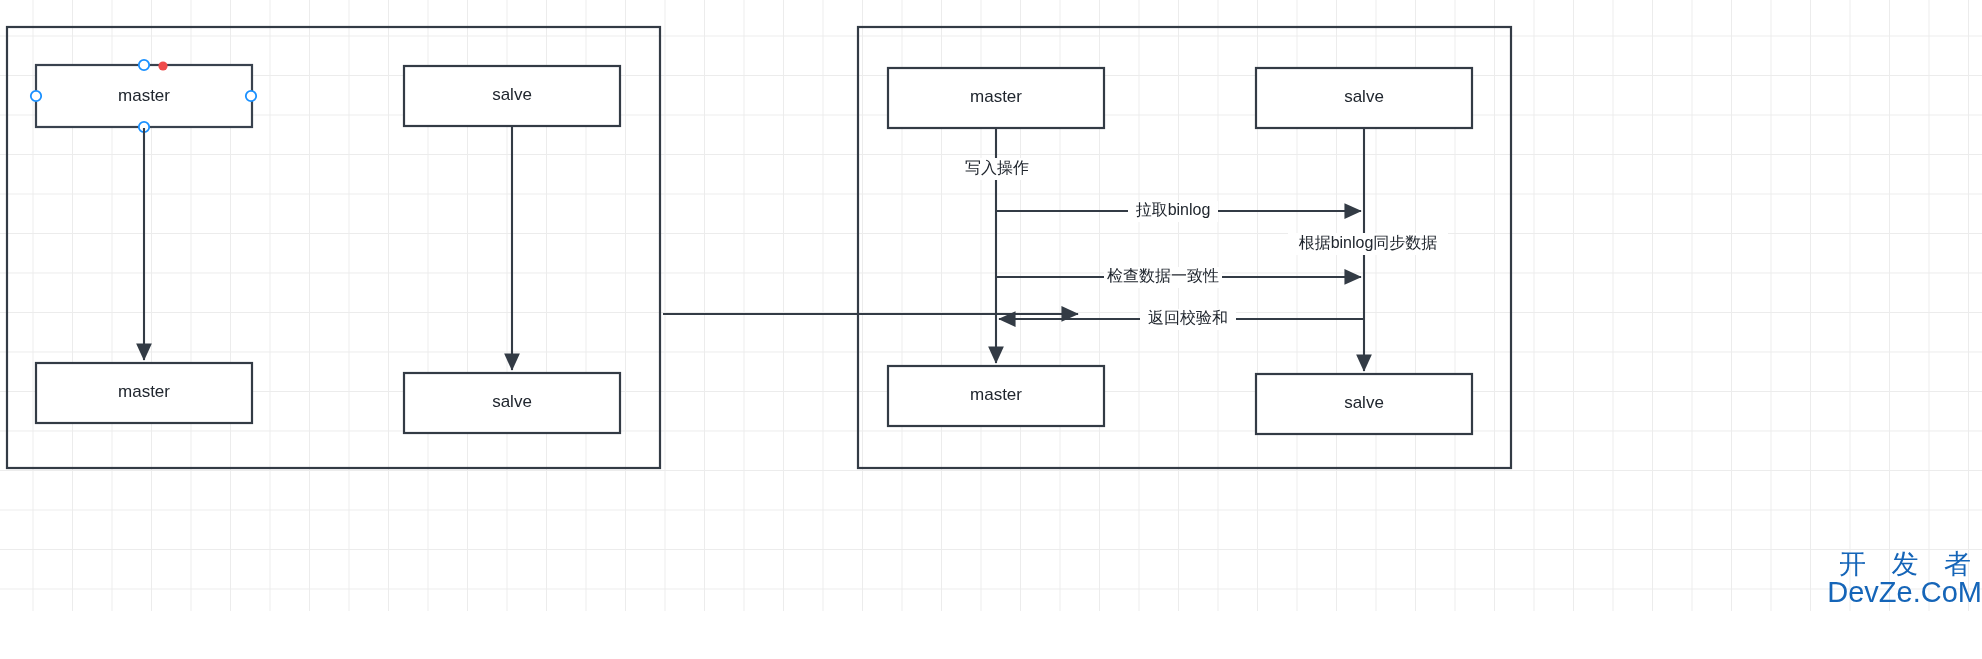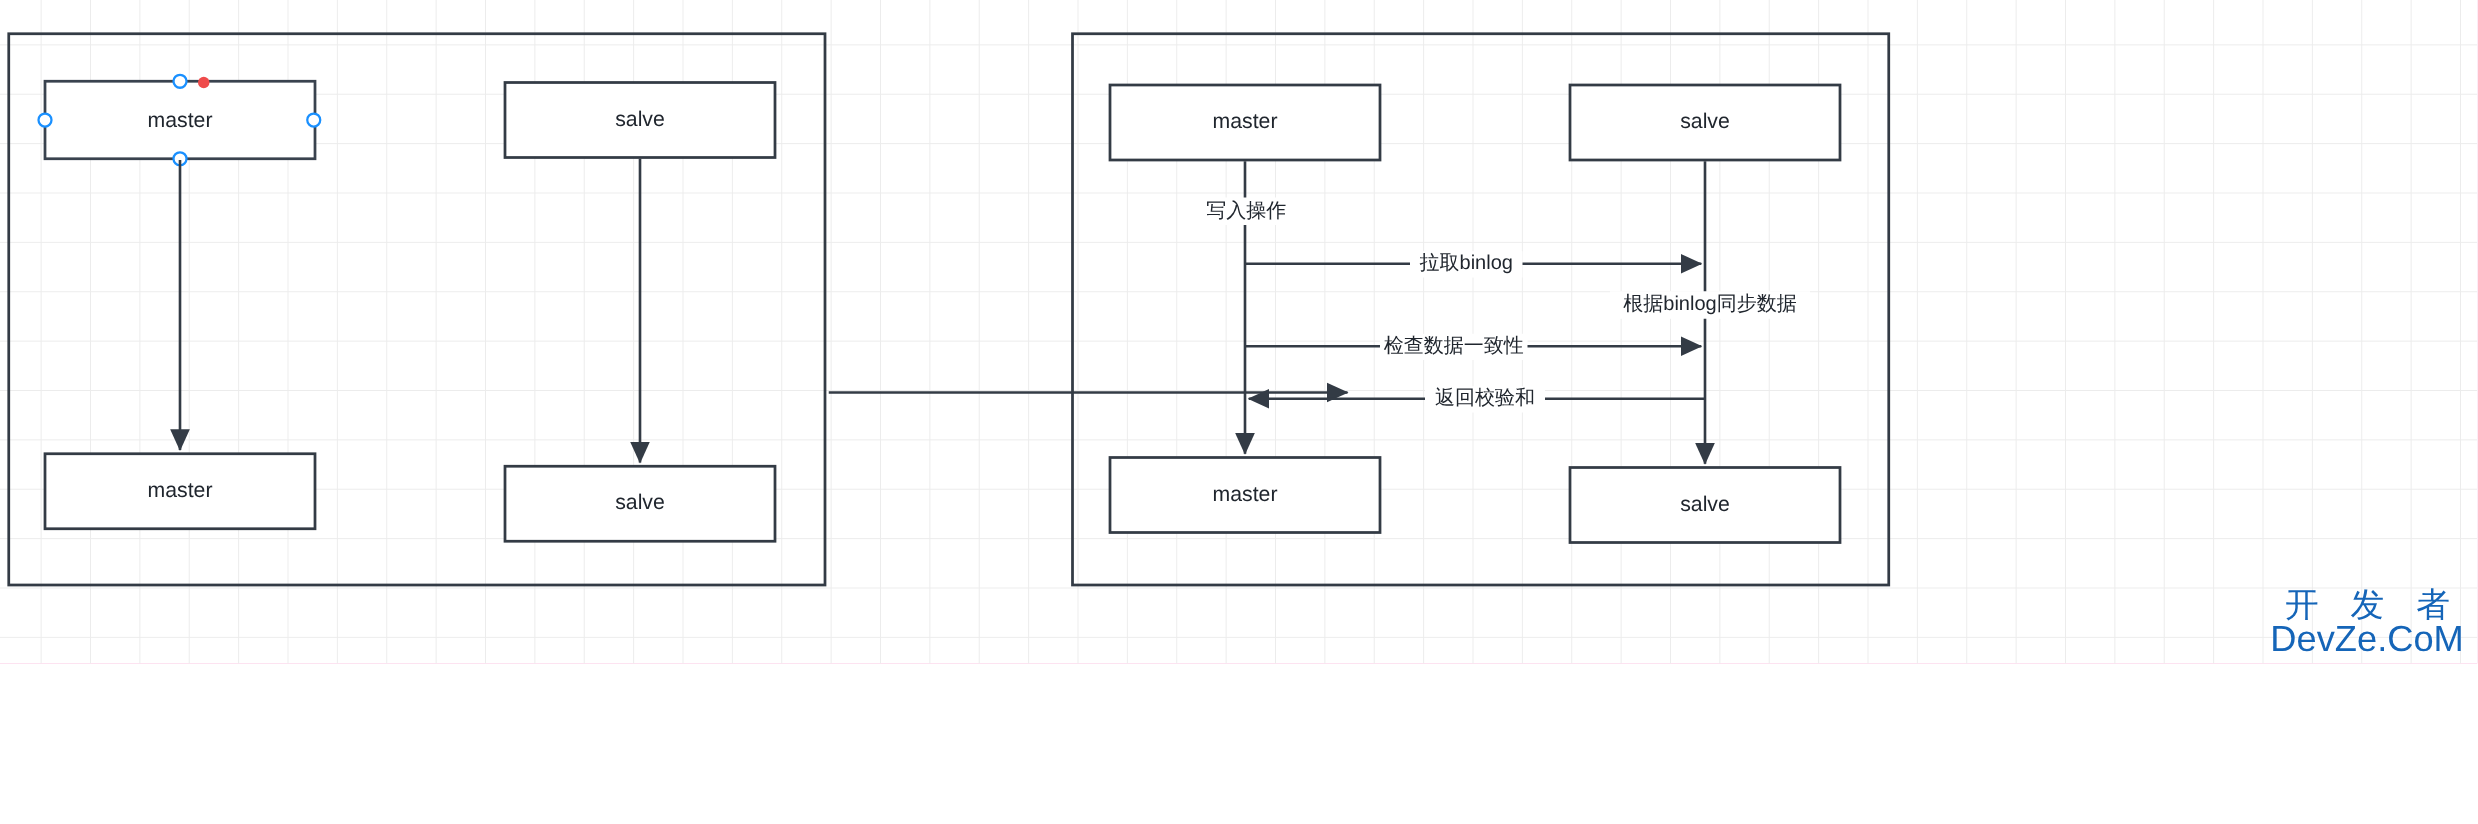--- a/index.html
+++ b/index.html
@@ -7,23 +7,23 @@
     margin: 0;
     padding: 0;
     background: #ffffff;
   }
   body {
     font-family: "Liberation Sans", "DejaVu Sans", sans-serif;
   }
   #canvas-root {
     position: relative;
     width: 1982px;
-    height: 531px;
+    height: 611px;
     overflow: hidden;
-    background: #f9a8d4;
+    background: #fef9c3;
   }
   
   #grid-layer {
     position: absolute;
     inset: 0;
     background-color: #ffffff;
     background-image:
       linear-gradient(to right, #ececec 1px, transparent 1px),
       linear-gradient(to bottom, #ececec 1px, transparent 1px);
     background-size: 39.5px 39.5px;
@@ -76,21 +76,21 @@
     stroke: none;
   }
   .selected-rect {
     stroke: #39424e;
     stroke-width: 2.2;
     fill: #ffffff;
   }
   
   #watermark {
     position: absolute;
-    right: 11px;
+    right: 0;
     bottom: 4px;
     text-align: right;
     user-select: none;
     pointer-events: none;
   }
   #watermark .wm-cn {
     font-family: "Liberation Sans", "DejaVu Sans", sans-serif;
     font-size: 27px;
     letter-spacing: 9px;
     color: #1565b8;

